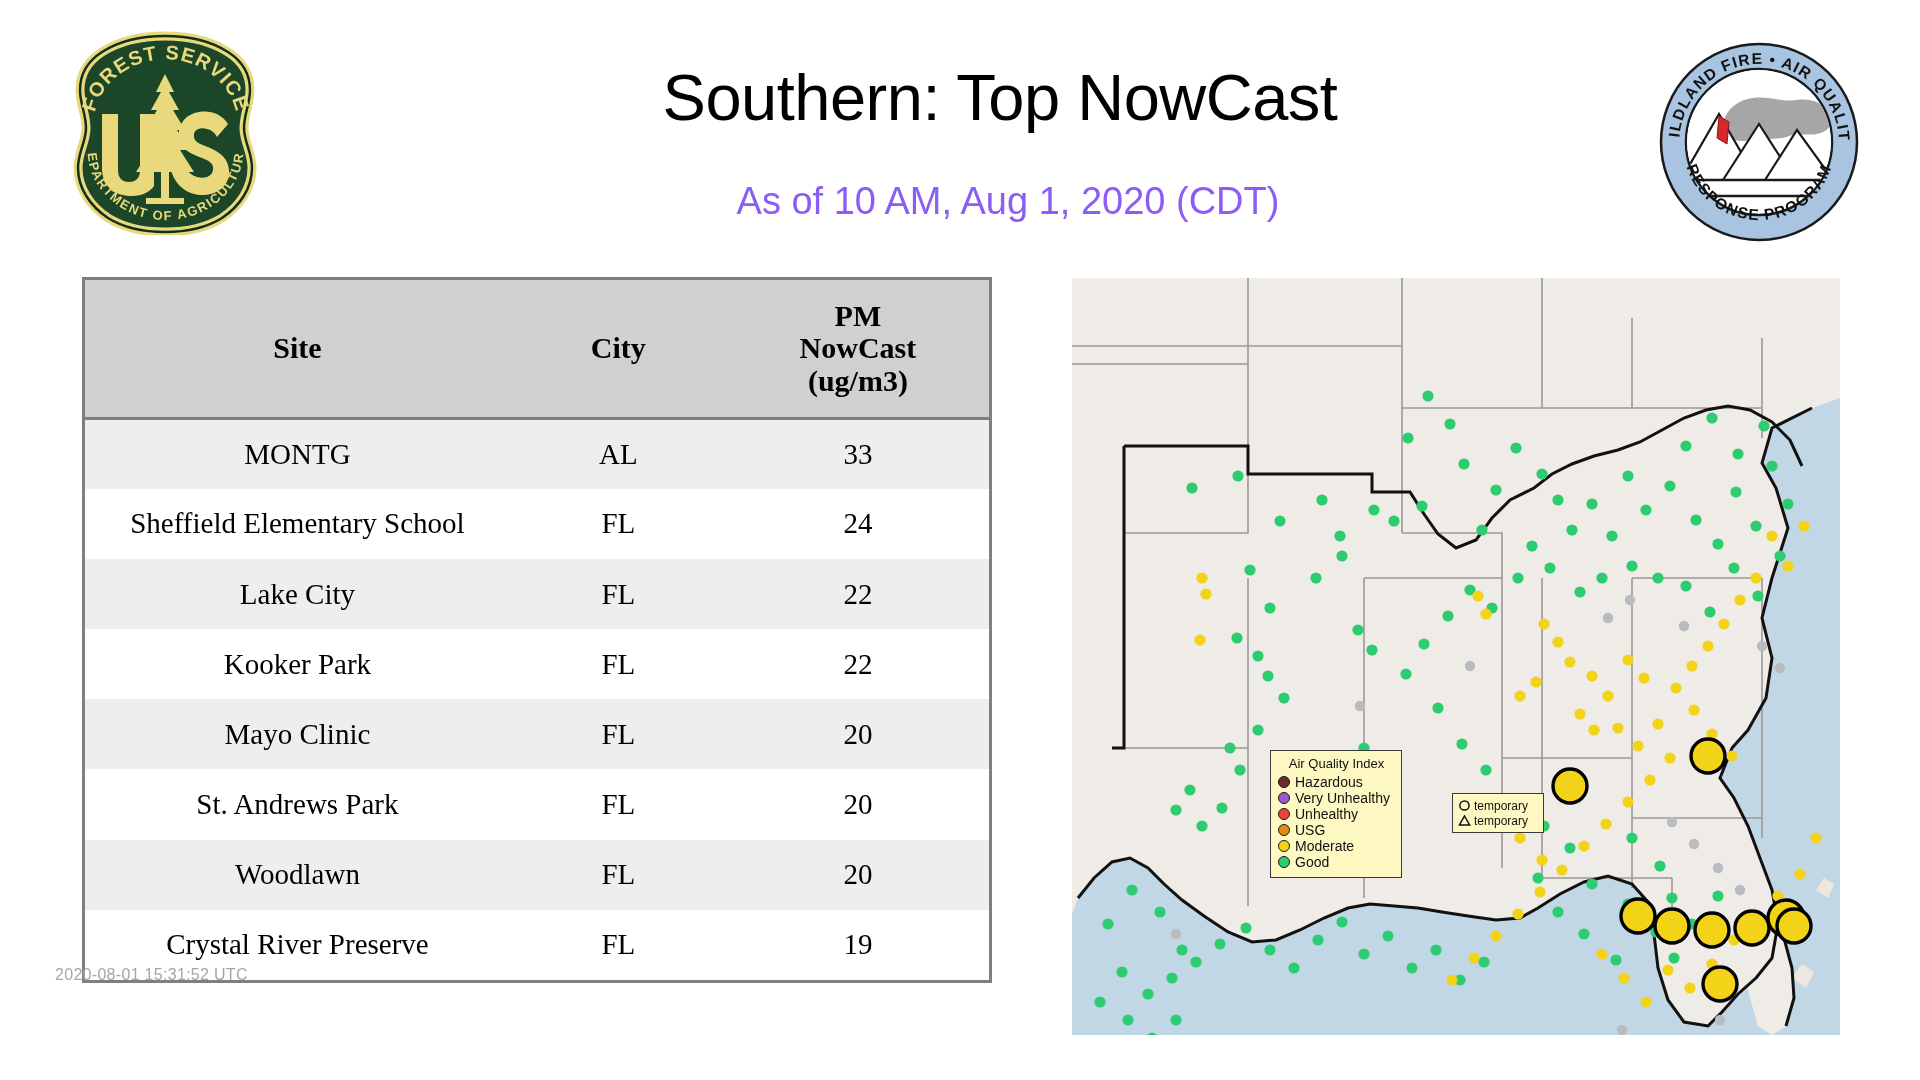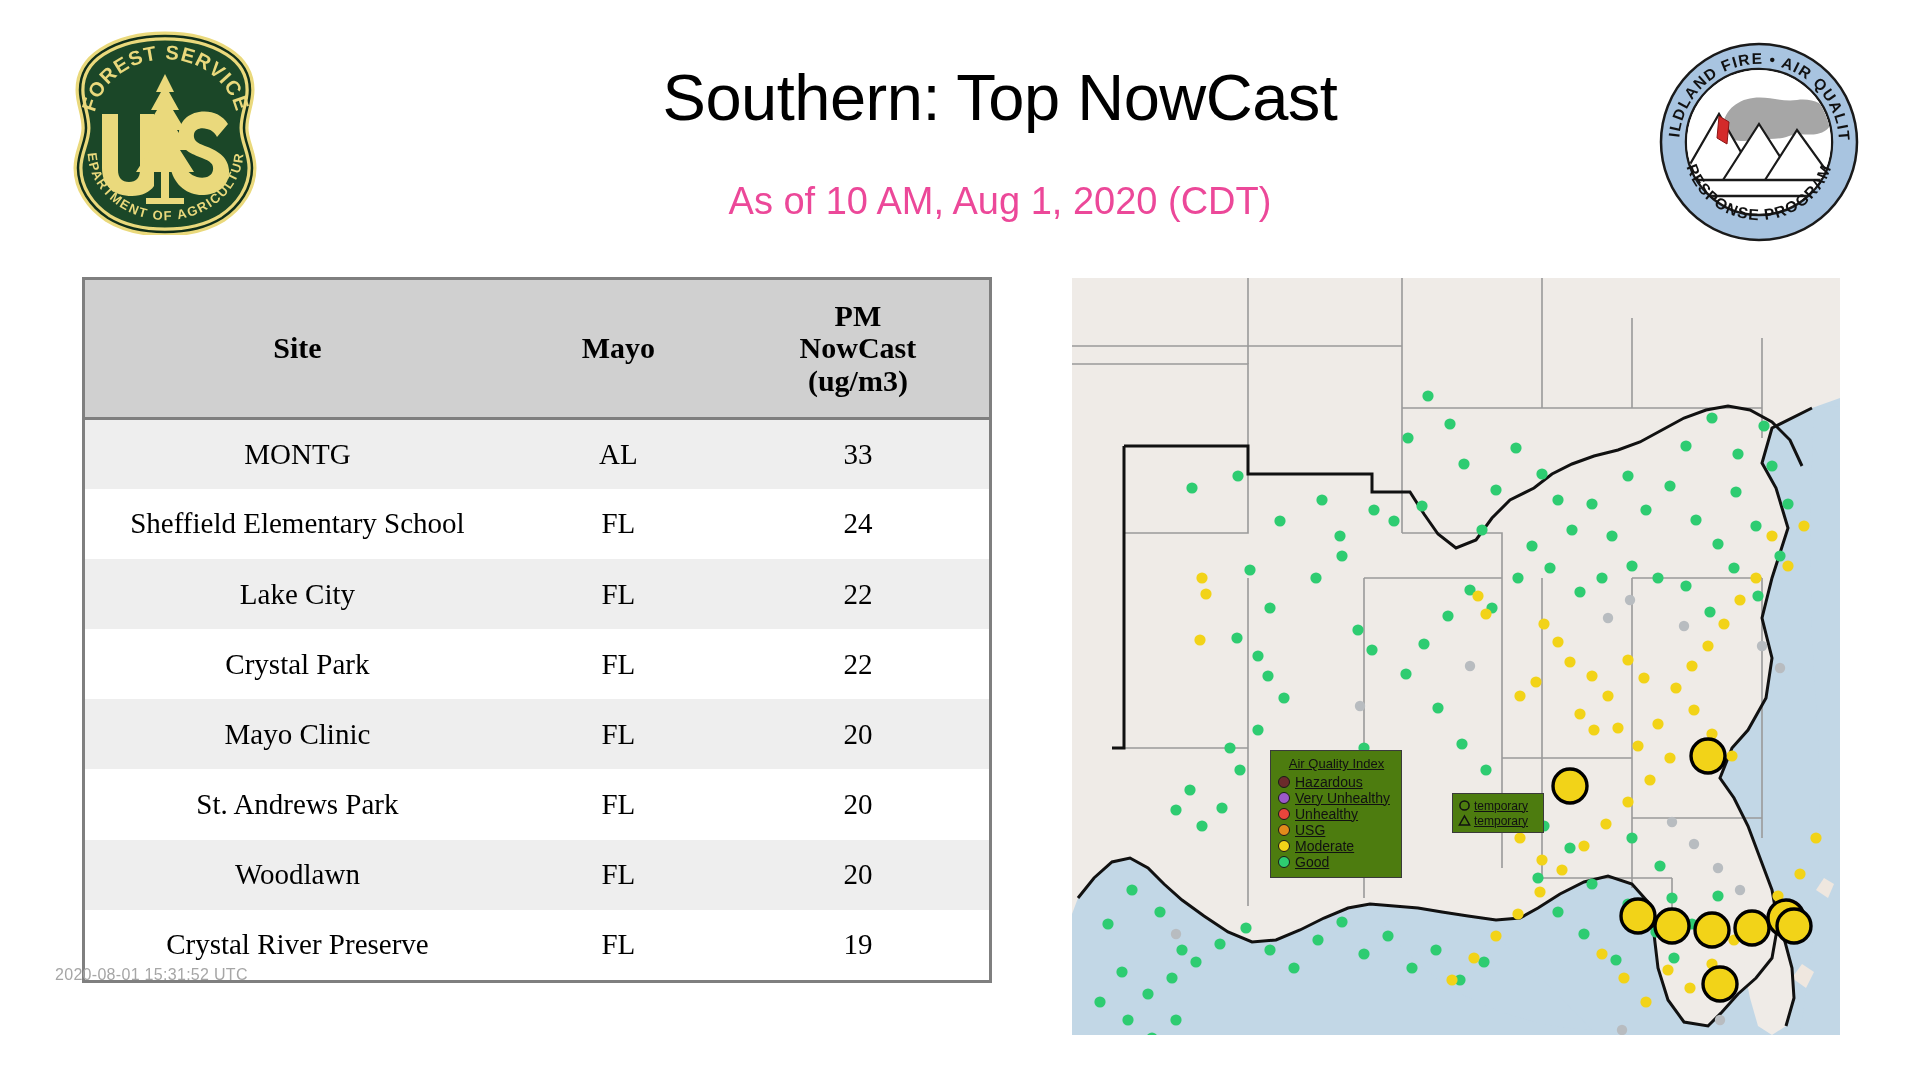--- a/index.html
+++ b/index.html
@@ -9,22 +9,22 @@
   
   #usfs-logo { position:absolute; left:58px; top:30px; width:215px; height:205px; }
   #wfaqrp-logo { position:absolute; left:1657px; top:40px; width:205px; height:205px; }
 
   #page-title {
     position:absolute; left:360px; top:60px; width:1280px;
     text-align:center; font-size:65px; font-weight:400; color:#000;
     font-family:"Liberation Sans", sans-serif; letter-spacing:-0.5px;
   }
   #page-subtitle {
-    position:absolute; left:360px; top:180px; width:1280px;
-    text-align:center; font-size:38px; font-weight:400; color:#ec4899;
+    position:absolute; left:368px; top:180px; width:1280px;
+    text-align:center; font-size:38px; font-weight:400; color:#8b5cf6;
     font-family:"Liberation Sans", sans-serif;
   }
 
   
   #data-table-wrap {
     position:absolute; left:82px; top:277px; width:910px; height:706px;
     border:3px solid #7f7f7f; background:#fff;
   }
   table.data-table { width:100%; height:100%; border-collapse:collapse; table-layout:fixed;
     font-family:"Liberation Serif", serif; }
@@ -50,22 +50,22 @@
   }
 
   
   #map-panel {
     position:absolute; left:1072px; top:278px; width:768px; height:757px;
     overflow:hidden; background:#c2d7e6;
   }
   #map-svg { position:absolute; left:0; top:0; width:768px; height:757px; }
 
   .legend-box {
-    position:absolute; background:#4d7c0f; border:1.5px solid #3a3a3a;
-    font-family:"Liberation Sans", sans-serif; color:#111;text-decoration:underline;
+    position:absolute; background:#fef9c3; border:1.5px solid #3a3a3a;
+    font-family:"Liberation Sans", sans-serif; color:#111;
   }
   #aqi-legend { left:198px; top:472px; width:132px; padding:5px 6px 7px 7px; }
   #aqi-legend .lg-title { font-size:13px; text-align:center; margin-bottom:3px; color:#111; }
   #aqi-legend .lg-row { display:flex; align-items:center; height:16px; }
   #aqi-legend .lg-dot {
     width:12px; height:12px; border-radius:50%; border:1.2px solid #1a1a1a;
     margin-right:5px; flex:0 0 auto;
   }
   #aqi-legend .lg-label { font-size:14px; line-height:15px; white-space:nowrap; }
 
@@ -167,21 +167,21 @@
 <div id="data-table-wrap">
   <table class="data-table">
     <colgroup>
       <col class="col-site">
         <col class="col-state">
         <col class="col-pm">
     </colgroup>
     <thead>
       <tr>
         <th>Site</th>
-        <th>Mayo</th>
+        <th>City</th>
         <th>
           <div>PM</div>
           <div>NowCast</div>
           <div>(ug/m3)</div>
         </th>
       </tr>
     </thead>
     <tbody id="table-body">
         <tr>
           <td>MONTG</td>
@@ -192,21 +192,21 @@
           <td>Sheffield Elementary School</td>
           <td>FL</td>
           <td>24</td>
         </tr>
         <tr>
           <td>Lake City</td>
           <td>FL</td>
           <td>22</td>
         </tr>
         <tr>
-          <td>Crystal Park</td>
+          <td>Kooker Park</td>
           <td>FL</td>
           <td>22</td>
         </tr>
         <tr>
           <td>Mayo Clinic</td>
           <td>FL</td>
           <td>20</td>
         </tr>
         <tr>
           <td>St. Andrews Park</td>

